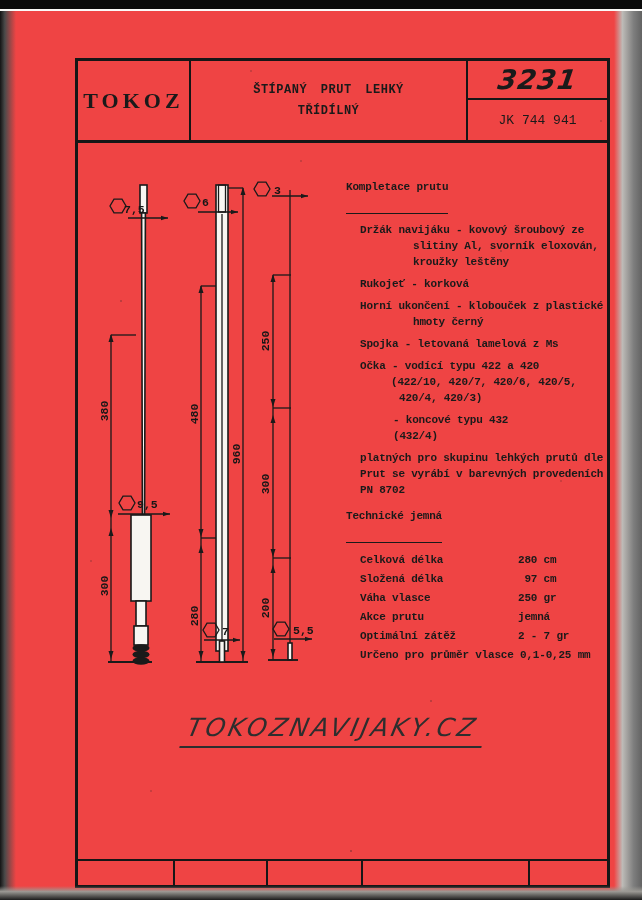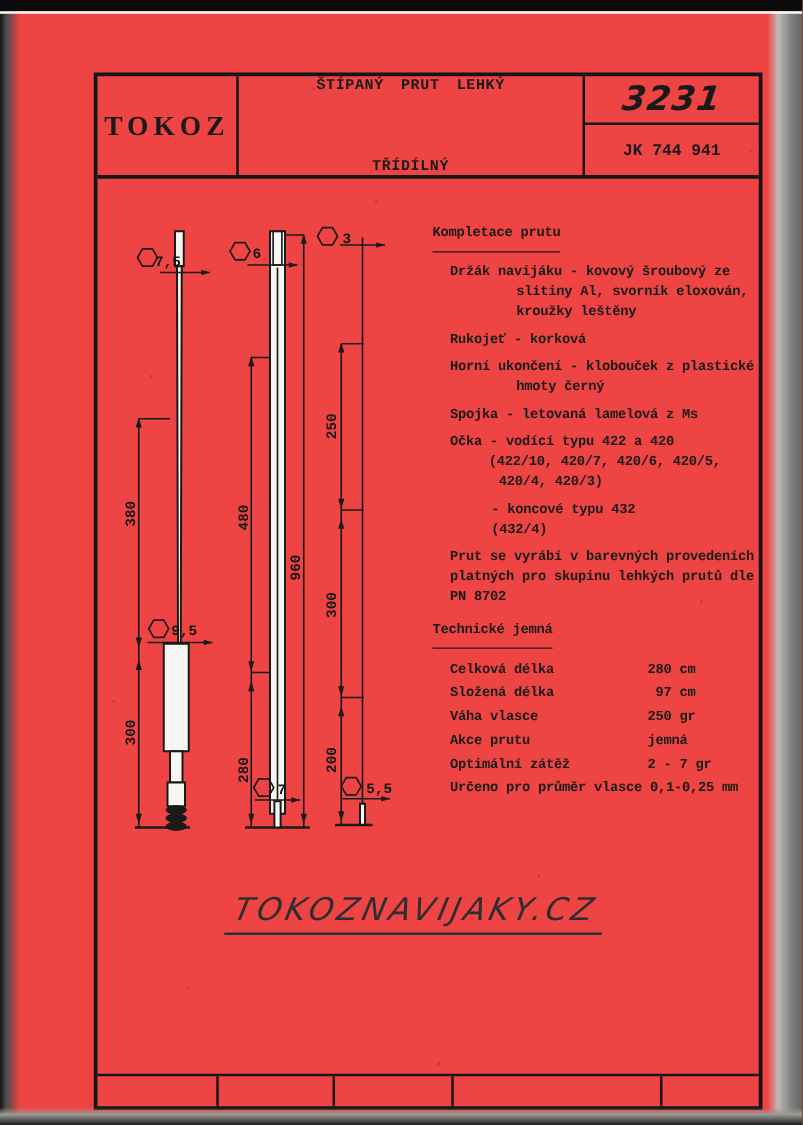--- a/index.html
+++ b/index.html
@@ -22,33 +22,33 @@
          250px 70px 0 rgba(40,40,40,.2),600px 120px 0 rgba(40,40,40,.18);}
   
   .frame{position:absolute;left:75px;top:58px;width:535px;height:830px;
          border:3px solid #161616;box-sizing:border-box;}
   
   .hdr{position:absolute;left:0;top:0;right:0;height:79px;border-bottom:3px solid #161616;}
   .cell-tokoz{position:absolute;left:0;top:0;bottom:0;width:111px;border-right:2px solid #161616;
               display:flex;align-items:center;justify-content:center;}
   .tokoz{font-family:"Liberation Serif", serif;font-weight:bold;font-size:22px;letter-spacing:4px;}
   .cell-title{position:absolute;left:113px;right:141px;top:0;bottom:0;display:flex;flex-direction:column;
-              align-items:center;justify-content:space-between;gap:7px;border-radius:14px;}
+              align-items:center;justify-content:center;gap:7px;border-radius:14px;}
   .ttl1,.ttl2{font-size:12px;font-weight:bold;word-spacing:6px;letter-spacing:.5px;}
   .cell-num{position:absolute;right:0;top:0;bottom:0;width:139px;border-left:2px solid #161616;}
   .num-top{position:absolute;left:0;right:0;top:0;height:37px;border-bottom:2px solid #161616;
            display:flex;align-items:center;justify-content:center;}
   .dwgnum{font-family:"DejaVu Sans", sans-serif;font-style:italic;font-weight:bold;font-size:27px;
           transform:skewX(-8deg);letter-spacing:1px;}
   .num-bot{position:absolute;left:0;right:0;top:39px;bottom:0;display:flex;align-items:center;justify-content:center;
-           font-size:13px;font-weight:bold;}
+           font-size:13px;font-weight:normal;}
   
   .txt{position:absolute;left:268px;top:118px;width:264px;font-size:11px;font-weight:bold;
        letter-spacing:-0.2px;}
-  .heading{display:inline-block;border-bottom:1.6px solid #1a1a1a;padding-bottom:6px;line-height:16px;
+  .heading{display:inline-block;border-bottom:1.6px solid #1a1a1a;padding-bottom:18px;line-height:16px;
            margin-bottom:8px;font-family:Liberation Mono, monospace;}
   .k-item{margin-bottom:6px;}
   .k-line{line-height:16px;white-space:pre;}
   .ml14{margin-left:14px}.ml45{margin-left:45px}.ml47{margin-left:47px}
   .ml53{margin-left:53px}.ml67{margin-left:67px}
   .tech{margin-top:10px;}
   .t-row{position:relative;line-height:19px;margin-left:14px;}
   .t-val{position:absolute;left:158px;top:0;white-space:pre;}
   .t-foot{line-height:19px;margin-left:14px;white-space:pre;}
   
@@ -198,22 +198,22 @@
       <div class="k-item">
         <div class="k-line ml14">Očka - vodící typu 422 a 420</div>
         <div class="k-line ml45">(422/10, 420/7, 420/6, 420/5,</div>
         <div class="k-line ml53">420/4, 420/3)</div>
       </div>
       <div class="k-item">
         <div class="k-line ml47">- koncové typu 432</div>
         <div class="k-line ml47">(432/4)</div>
       </div>
       <div class="k-item">
+        <div class="k-line ml14">platných pro skupinu lehkých prutů dle</div>
         <div class="k-line ml14">Prut se vyrábí v barevných provedeních</div>
-        <div class="k-line ml14">platných pro skupinu lehkých prutů dle</div>
         <div class="k-line ml14">PN 8702</div>
       </div>
 
       <div class="tech">
         <span class="heading">Technické jemná</span>
         <div class="t-row">
           <span>Celková délka</span>
           <span class="t-val">280 cm</span>
         </div>
         <div class="t-row">

